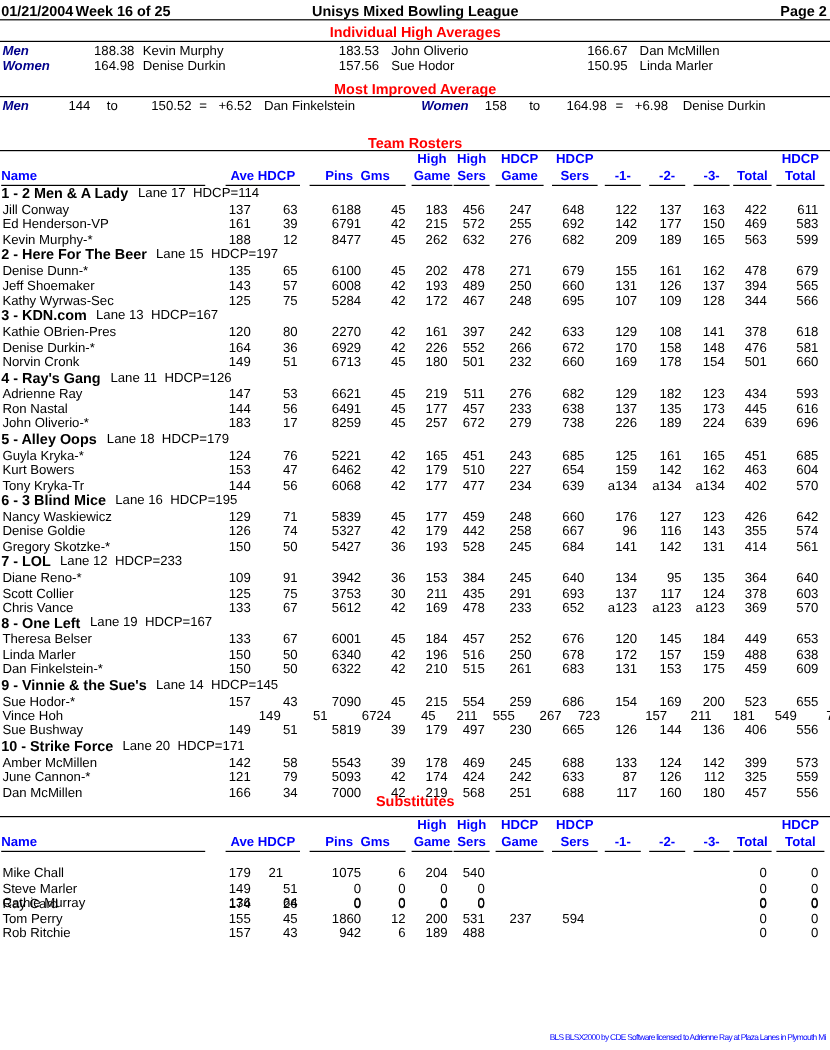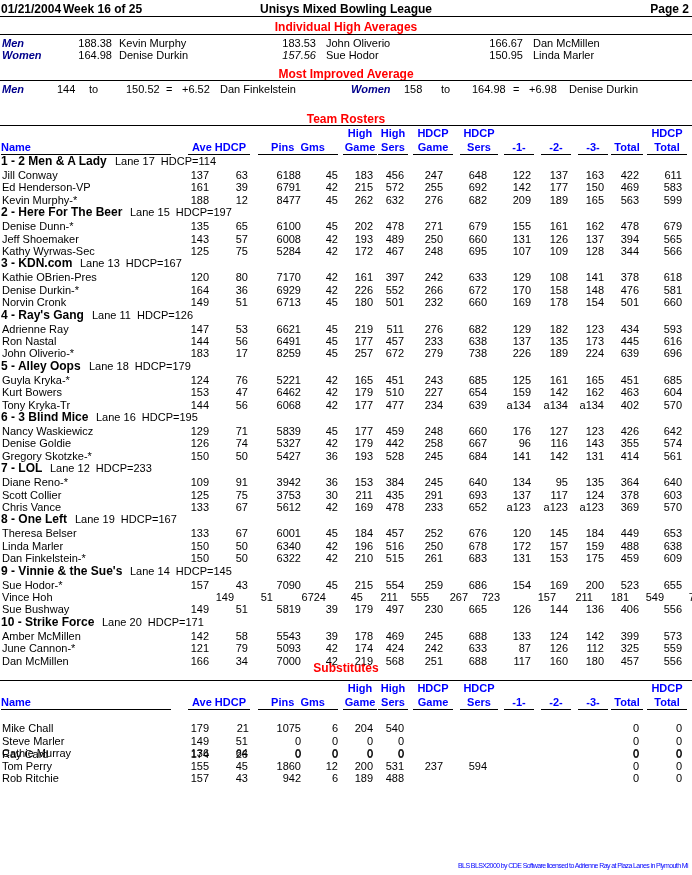--- a/index.html
+++ b/index.html
@@ -35,21 +35,21 @@
 
 <div class="abs r" style="left:60px;width:52px;top:37px;">188.38</div>
 <div class="abs" style="left:119px;top:37px;">Kevin Murphy</div>
 <div class="abs r" style="left:264px;width:52px;top:37px;">183.53</div>
 <div class="abs" style="left:326px;top:37px;">John Oliverio</div>
 <div class="abs r" style="left:471px;width:52px;top:37px;">166.67</div>
 <div class="abs" style="left:533px;top:37px;">Dan McMillen</div>
 
 <div class="abs r" style="left:60px;width:52px;top:49px;">164.98</div>
 <div class="abs" style="left:119px;top:49px;">Denise Durkin</div>
-<div class="abs r" style="left:264px;width:52px;top:49px;font-style:italic;">157.56</div>
+<div class="abs r" style="left:264px;width:52px;top:49px;">157.56</div>
 <div class="abs" style="left:326px;top:49px;">Sue Hodor</div>
 <div class="abs r" style="left:471px;width:52px;top:49px;">150.95</div>
 <div class="abs" style="left:533px;top:49px;">Linda Marler</div>
 
 <div class="red-title" style="top:67px;">Most Improved Average</div>
 <div class="rule" style="top:80px;"></div>
 <div class="abs lbl-blue" style="left:2px;top:83px;">Men</div>
 <div class="abs" style="left:57px;top:83px;">144</div>
 <div class="abs" style="left:89px;top:83px;">to</div>
 <div class="abs" style="left:126px;top:83px;">150.52</div>
@@ -204,21 +204,21 @@
       <span class="r" style="right: 10px;">566</span>
     </div>
     <div class="team-row" style="top: 257.4px;">
       <span class="abs team-name" style="left: 1px;">3 - KDN.com</span>
       <span class="abs" style="white-space: pre; left: 80px;">Lane 13  HDCP=167</span>
     </div>
     <div class="row" style="top: 271.4px;">
       <span style="left: 2px;">Kathie OBrien-Pres</span>
       <span class="r" style="right: 483px;">120</span>
       <span class="r" style="right: 444px;">80</span>
-      <span class="r" style="right: 391px;">7170</span>
+      <span class="r" style="right: 391px;">2270</span>
       <span class="r" style="right: 354px;">42</span>
       <span class="r" style="right: 319px;">161</span>
       <span class="r" style="right: 288px;">397</span>
       <span class="r" style="right: 249px;">242</span>
       <span class="r" style="right: 205px;">633</span>
       <span class="r" style="right: 161px;">129</span>
       <span class="r" style="right: 124px;">108</span>
       <span class="r" style="right: 88px;">141</span>
       <span class="r" style="right: 53px;">378</span>
       <span class="r" style="right: 10px;">618</span>
@@ -667,21 +667,21 @@
       <span class="r" style="right: 205px;"></span>
       <span class="r" style="right: 161px;"></span>
       <span class="r" style="right: 124px;"></span>
       <span class="r" style="right: 88px;"></span>
       <span class="r" style="right: 53px;">0</span>
       <span class="r" style="right: 10px;">0</span>
     </div>
     <div class="row" style="top: 722.4px;">
       <span style="left: 2px;">Mike Chall</span>
       <span class="r" style="right: 483px;">179</span>
-      <span class="r" style="right: 443px;">21</span>
+      <span class="r" style="right: 456px;">21</span>
       <span class="r" style="right: 391px;">1075</span>
       <span class="r" style="right: 354px;">6</span>
       <span class="r" style="right: 319px;">204</span>
       <span class="r" style="right: 288px;">540</span>
       <span class="r" style="right: 249px;"></span>
       <span class="r" style="right: 205px;"></span>
       <span class="r" style="right: 161px;"></span>
       <span class="r" style="right: 124px;"></span>
       <span class="r" style="right: 88px;"></span>
       <span class="r" style="right: 53px;">0</span>

